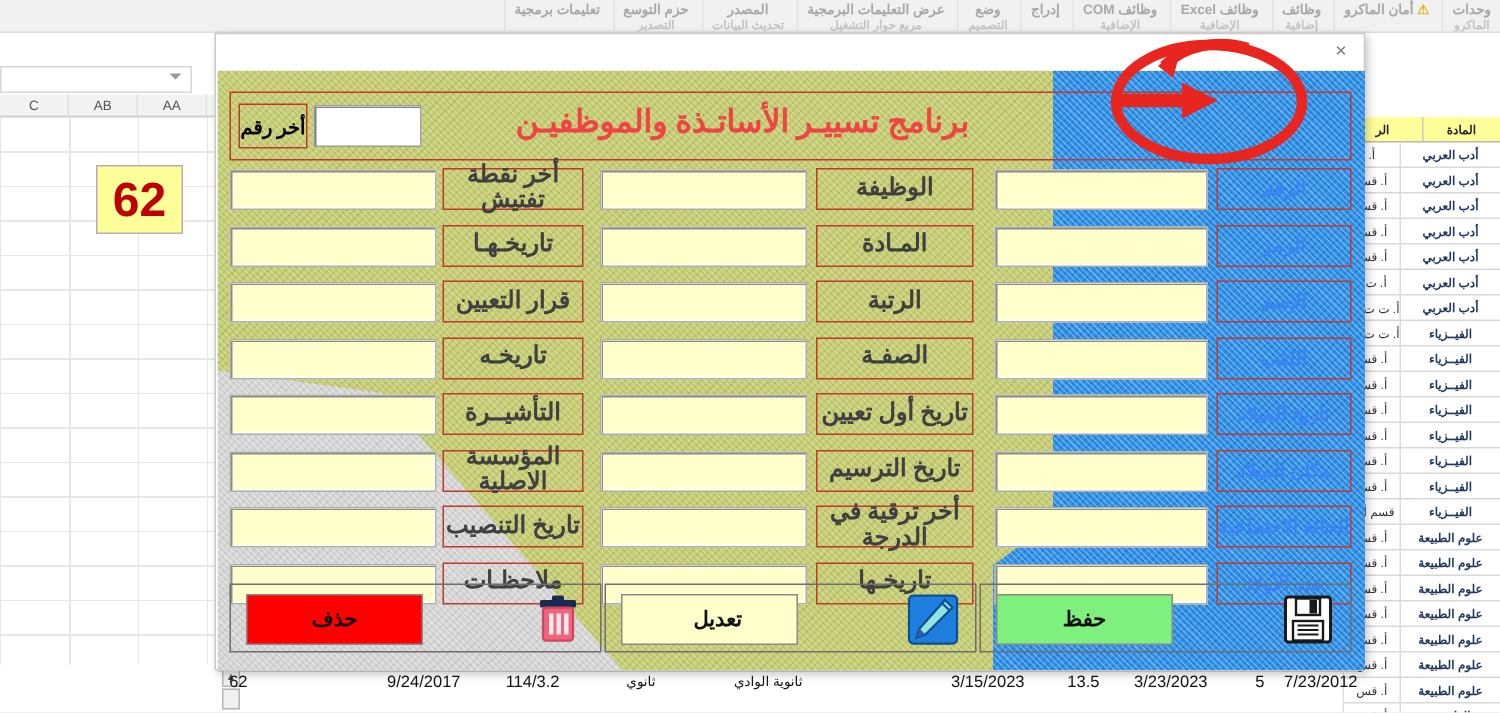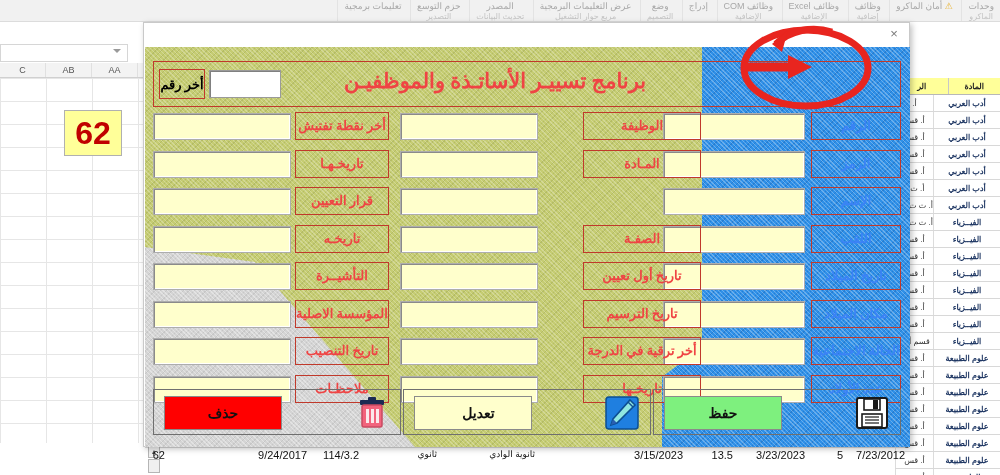--- a/index.html
+++ b/index.html
@@ -13,21 +13,21 @@
   #excel-bg { position: absolute; inset: 0; background: #ffffff; }
 
   .ribbon {
     position: absolute; top: 0; left: 0; width: 1000px; height: 22px;
     background: #f1f1f1; border-bottom: 1px solid #dcdcdc;
     direction: rtl; color: #b9b9b9; font-size: 9px;
     overflow: hidden; white-space: nowrap;
   }
   .ribbon-grp {
     display: inline-block; vertical-align: top; height: 22px;
-    border-left: 1px solid #e3e3e3; padding: 1px 6px 12px 6px; text-align: center;
+    border-left: 1px solid #e3e3e3; padding: 1px 6px 12px 6px; text-align: center; font-weight: bold;
   }
   .ribbon-grp .r1 { display:block; line-height: 11px; color:#a8a8a8; }
   .ribbon-grp .r2 { display:block; line-height: 10px; color:#c4c4c4; font-size:8px; }
   .warn-ico { color:#e8b02a; font-size:9px; }
 
   .namebox {
     position: absolute; top: 44px; left: 0px; width: 128px; height: 18px;
     border: 1px solid #d6d6d6; background: #fff;
   }
   .namebox .caret { position:absolute; right:6px; top:4px; width:0;height:0;
@@ -150,31 +150,31 @@
 
   
   .rows { position: absolute; left: 0; top: 62px; width: 765px; }
   .frow { position: relative; height: 37.5px; }
 
   .fl { position: absolute; height: 28px; top: 3px;
         border: 1px solid #c0392b; direction: rtl;
         display: flex; align-items: center; justify-content: center;
         font-weight: bold; font-family: "Liberation Serif", serif;
         text-align: center; line-height: 1.05; }
-  .fl.dark { color: #ef4444; font-size: 13px; }
+  .fl.dark { color: #404040; font-size: 16px; }
   .fl.navy { color: #3b82f6; font-size: 13px; }
   .fi { position: absolute; height: 27px; top: 4px;
         background: #ffffcc;
         border: 1px solid #adadad;
         box-shadow: inset 1px 1px 0 #8a8a8a, inset -1px -1px 0 #ffffff; }
 
   
   .lbl-left   { left: 150px; width: 94px; }
   .inp-left   { left: 8px;  width: 138px; }
-  .lbl-mid    { left: 399px; width: 118px; margin-left: 39px; }
+  .lbl-mid    { left: 399px; width: 105px; }
   .inp-mid    { left: 255px; width: 138px; }
   .lbl-right  { left: 666px; width: 90px; }
   .inp-right  { left: 518px; width: 142px; }
 
   
   .footer { position: absolute; left: 8px; top: 342px; width: 748px; height: 46px; }
   .fpanel { position: absolute; top: 0; height: 46px; border: 1px solid #6f6f6f; }
   .p1 { left: 0px;   width: 248px; }
   .p2 { left: 250px; width: 248px; }
   .p3 { left: 500px; width: 248px; }
@@ -357,21 +357,21 @@
       </div>
   </div>
 
   <div class="topstrip"></div>
   <div class="scroll-up">▲</div>
   <div class="scroll-box"></div>
 
   <div class="botrow">
     <span style="right:740px">62</span>
     <span style="right:598px">9/24/2017</span>
-    <span style="right:546px">114/3.2</span>
+    <span style="right:532px">114/3.2</span>
     <span style="right:468px;font-size:9px">ثانوي</span>
     <span style="right:370px;font-size:9px">ثانوية الوادي</span>
     <span style="right:222px">3/15/2023</span>
     <span style="right:172px">13.5</span>
     <span style="right:100px">3/23/2023</span>
     <span style="right:62px">5</span>
     <span style="right:0px">7/23/2012</span>
   </div>
 </div>
 
@@ -405,20 +405,21 @@
           <div class="fl navy lbl-right">الرمز</div>
           <div class="fi inp-mid"></div>
           <div class="fl dark lbl-mid">المـادة</div>
           <div class="fi inp-left"></div>
           <div class="fl dark lbl-left">تاريخـهـا</div>
         </div>
         <div class="frow">
           <div class="fi inp-right"></div>
           <div class="fl navy lbl-right">الإسم</div>
           <div class="fi inp-mid"></div>
+          <div class="fl dark lbl-mid">الرتبة</div>
           <div class="fi inp-left"></div>
           <div class="fl dark lbl-left">قرار التعيين</div>
         </div>
         <div class="frow">
           <div class="fi inp-right"></div>
           <div class="fl navy lbl-right">اللقب</div>
           <div class="fi inp-mid"></div>
           <div class="fl dark lbl-mid">الصفـة</div>
           <div class="fi inp-left"></div>
           <div class="fl dark lbl-left">تاريخـه</div>

